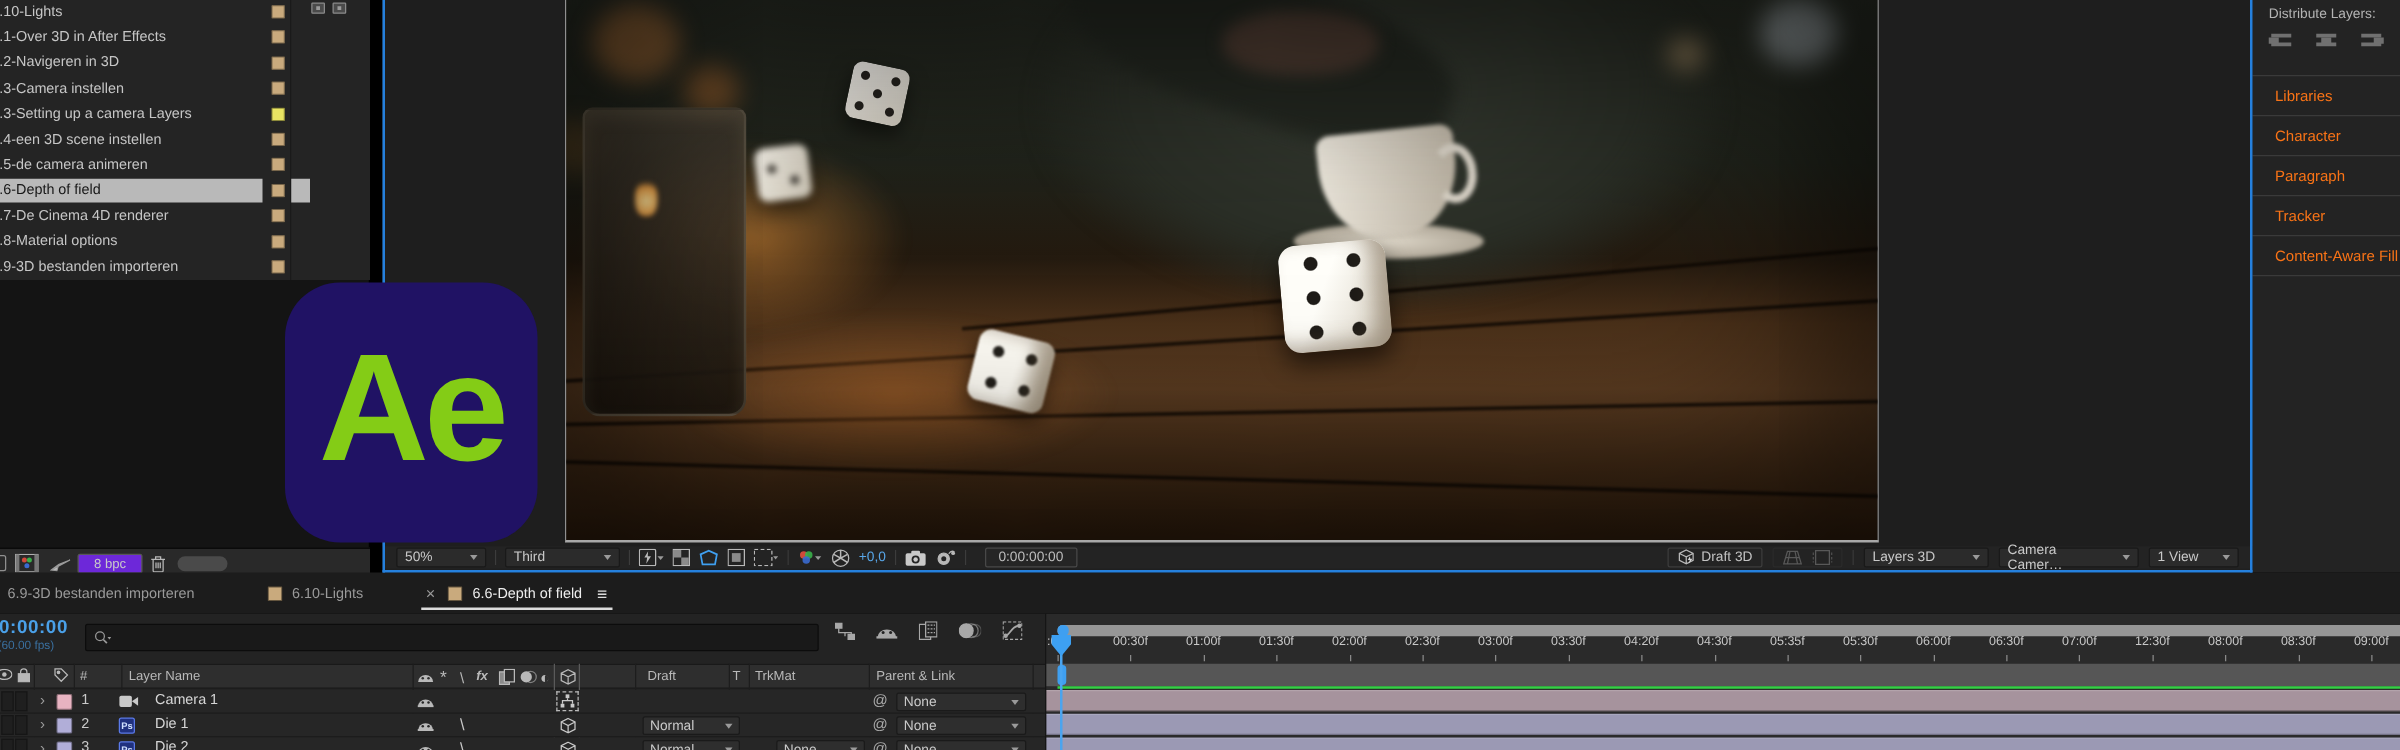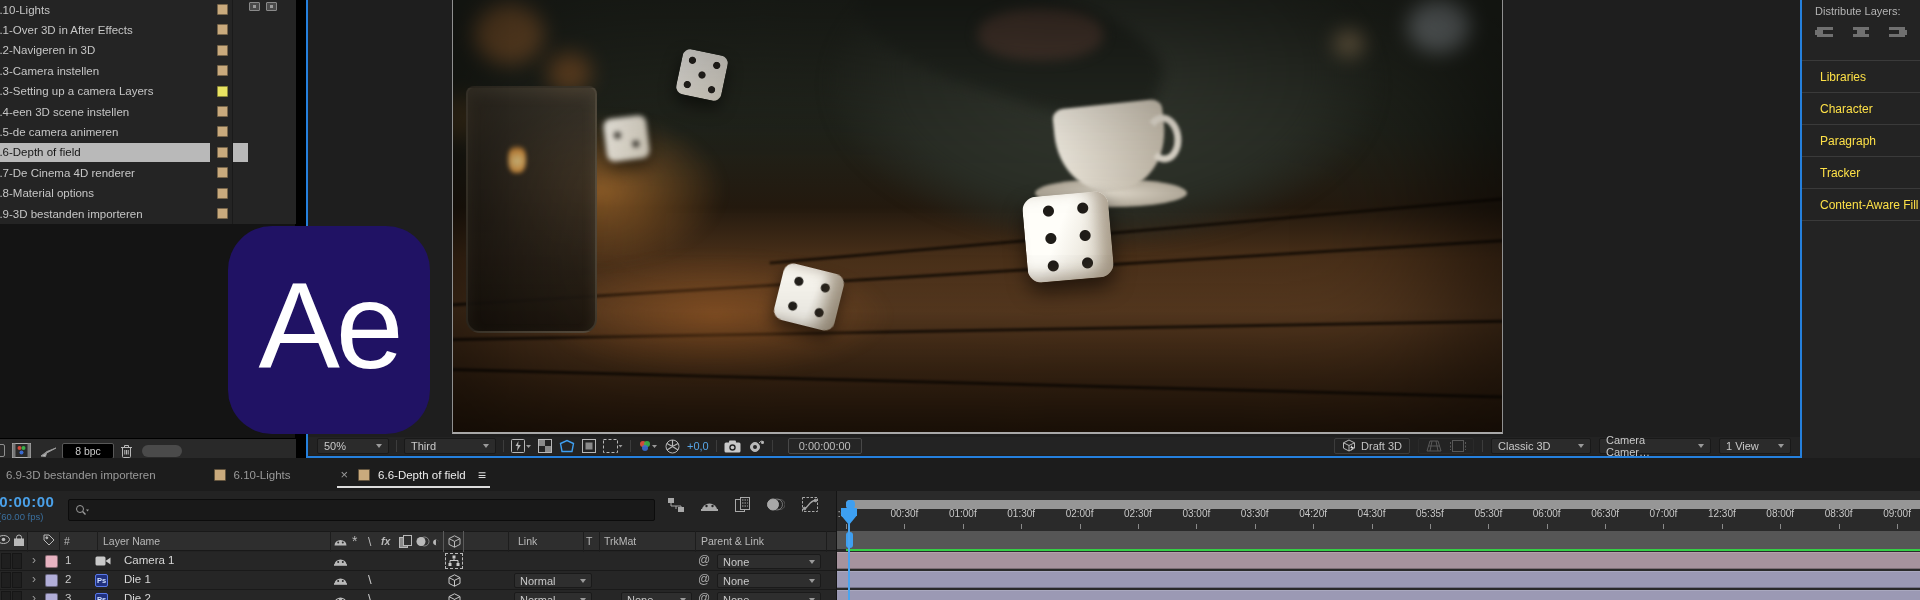--- a/index.html
+++ b/index.html
@@ -18,29 +18,29 @@
   .p-row.selected .p-name{color:#161616;}
   .p-swatch{position:absolute;left:217px;top:4px;width:11px;height:11px;border-radius:1px;border:1px solid rgba(0,0,0,.4);}
   .p-col2{position:absolute;left:233px;top:0;bottom:1px;width:15px;}
   .p-row.selected .p-col2{background:#b9b9b9;}
   .panel-top-icons{position:absolute;left:249px;top:2px;display:flex;gap:6px;}
   .mini-sq{width:11px;height:9px;background:#4a4a4a;border:1px solid #8a8a8a;border-radius:1px;position:relative;}
   .mini-sq::after{content:"";position:absolute;left:3px;top:2px;width:3px;height:3px;background:#9a9a9a;}
   .project-toolbar{position:absolute;left:0;top:438px;width:296px;height:24px;background:#292929;border-top:1px solid #000;
     display:flex;align-items:center;}
   .pt-cut{position:absolute;left:-5px;top:5px;width:10px;height:13px;border:1px solid #8f8f8f;border-radius:2px;}
-  .bpc-btn{position:absolute;left:62px;top:4px;width:52px;height:16px;background:#000000;border:1px solid #585858;border-radius:2px;
+  .bpc-btn{position:absolute;left:62px;top:4px;width:52px;height:16px;background:#6d28d9;border:1px solid #585858;border-radius:2px;
     color:#c9c9c9;font-size:10.5px;display:flex;align-items:center;justify-content:center;}
   .scroll-pill{position:absolute;left:142px;top:6px;width:40px;height:12px;background:#4a4a4a;border-radius:6px;}
   .pt-icon{position:absolute;top:4px;}
 
   
   .ae-logo{position:absolute;left:228px;top:226px;width:202px;height:208px;background:#201264;border-radius:44px;
     display:flex;align-items:center;justify-content:center;z-index:60;}
-  .ae-logo span{color:#ffffff;font-size:122px;font-weight:normal;letter-spacing:-4px;margin-top:-8px;}
+  .ae-logo span{color:#84cc16;font-size:122px;font-weight:bold;letter-spacing:-4px;margin-top:-8px;}
 
   
   .comp-panel{position:absolute;left:306px;top:0;width:1496px;height:458px;background:#1f1f1f;}
   .comp-border-l{position:absolute;left:0;top:0;width:2px;height:458px;background:#2580dd;z-index:5;}
   .comp-border-r{position:absolute;right:0;top:0;width:2px;height:458px;background:#2580dd;z-index:5;}
   .comp-border-b{position:absolute;left:0;bottom:0;width:100%;height:2px;background:#2580dd;z-index:5;}
   .comp-view{position:absolute;left:0;top:0;width:100%;height:437px;background:#1e1e1e;overflow:hidden;}
   .photo{position:absolute;left:146px;top:0;width:1051px;height:434px;overflow:hidden;
     border-left:1px solid #909090;border-right:1px solid #909090;border-bottom:2px solid #a8a8a8;
     background:linear-gradient(#272b23 0%,#20231b 30%,#241a0f 48%,#4a3019 60%,#583a20 72%,#2c1b0c 100%);}
@@ -142,21 +142,21 @@
   .dist-label{position:absolute;left:13px;top:5px;font-size:11px;color:#b4b4b4;white-space:nowrap;}
   .dist-row{position:absolute;left:13px;top:24px;display:flex;gap:10px;}
   .dist-btn{width:26px;height:18px;position:relative;opacity:.75;}
   .dist-btn i{position:absolute;left:2px;width:16px;height:2.5px;background:#8a8a8a;}
   .dist-btn i:nth-child(1){top:3px;}
   .dist-btn i:nth-child(2){top:10px;}
   .dist-btn b{position:absolute;width:8px;height:5px;background:#8a8a8a;top:6px;}
   .d-left b{left:0;}.d-mid b{left:6px;}.d-right b{left:12px;}
   .side-panels{position:absolute;left:0;top:60px;width:118px;}
   .side-panel{height:32px;border-top:1px solid #3a3a3a;display:flex;align-items:center;padding-left:18px;
-    color:#fde047;font-size:12px;white-space:nowrap;overflow:hidden;}
+    color:#f97316;font-size:12px;white-space:nowrap;overflow:hidden;}
   .side-panels::after{content:"";display:block;border-top:1px solid #3a3a3a;}
 
   
   .timeline{position:absolute;left:0;top:491px;width:1920px;height:109px;background:#232323;overflow:hidden;}
   .tl-timecode{position:absolute;left:0;top:2px;overflow:hidden;width:60px;}
   .tl-timecode .big{font-size:15px;font-weight:bold;color:#4aa0e8;white-space:nowrap;display:block;margin-left:-24px;letter-spacing:.5px;}
   .tl-fps{position:absolute;left:0;top:20px;font-size:9.5px;color:#3a6f9e;margin-left:-2px;white-space:nowrap;}
   .search-box{position:absolute;left:68px;top:8px;width:587px;height:22px;background:#191919;border:1px solid #0c0c0c;
     border-radius:2px;display:flex;align-items:center;padding-left:6px;gap:2px;}
   .search-box input{background:transparent;border:none;outline:none;color:#ccc;font-size:11px;width:520px;}
@@ -454,21 +454,21 @@
           <svg width="16" height="12" viewBox="0 0 16 12" fill="none" stroke="#9a9a9a">
               <path d="M4 1 h8 l3 10 h-14 Z M6 1 l-2 10 M10 1 l2 10 M2.5 6 h11"></path>
             </svg>
           <svg width="16" height="12" viewBox="0 0 16 12" fill="none" stroke="#9a9a9a">
               <rect x="2.5" y="0.5" width="11" height="11"></rect>
               <path d="M0.5 2 v8 M15.5 2 v8" stroke-dasharray="2 1.5"></path>
             </svg>
         </span>
         <span class="vsep"></span>
         <span class="dd rend-dd">
-            <span>Classic 3D</span>
+            <span>Layers 3D</span>
             <i class="chev"></i>
           </span>
         <span class="dd cam-dd">
             <span>Camera Camer…</span>
             <i class="chev"></i>
           </span>
         <span class="dd view-dd">
             <span>1 View</span>
             <i class="chev"></i>
           </span>
@@ -621,21 +621,21 @@
             <circle cx="5" cy="5.5" r="4.5" fill="#b9b9b9"></circle>
             <circle cx="8.5" cy="5.5" r="4.5" fill="none" stroke="#b9b9b9" opacity="0.6"></circle>
           </svg>
         </span>
       <span class="h" style="left:432px;top:2px;font-size:13px">◐</span>
       <span class="h" style="left:448px;top:3px">
           <svg width="13" height="13" viewBox="0 0 13 13" fill="none" stroke="#b9b9b9">
             <path d="M6.5 0.8 L12 3.6 V9.4 L6.5 12.2 L1 9.4 V3.6 Z M1 3.6 L6.5 6.4 L12 3.6 M6.5 6.4 V12.2"></path>
           </svg>
         </span>
-      <span class="h" style="left:518px">Link</span>
+      <span class="h" style="left:518px">Draft</span>
       <span class="h" style="left:586px">T</span>
       <span class="h" style="left:604px">TrkMat</span>
       <span class="h" style="left:701px">Parent &amp; Link</span>
     </div>
 
     <div class="col-sep" style="left:27px"></div>
     <div class="col-sep" style="left:59px"></div>
     <div class="col-sep" style="left:97px"></div>
     <div class="col-sep" style="left:330px"></div>
     <div class="col-sep" style="left:508px"></div>

